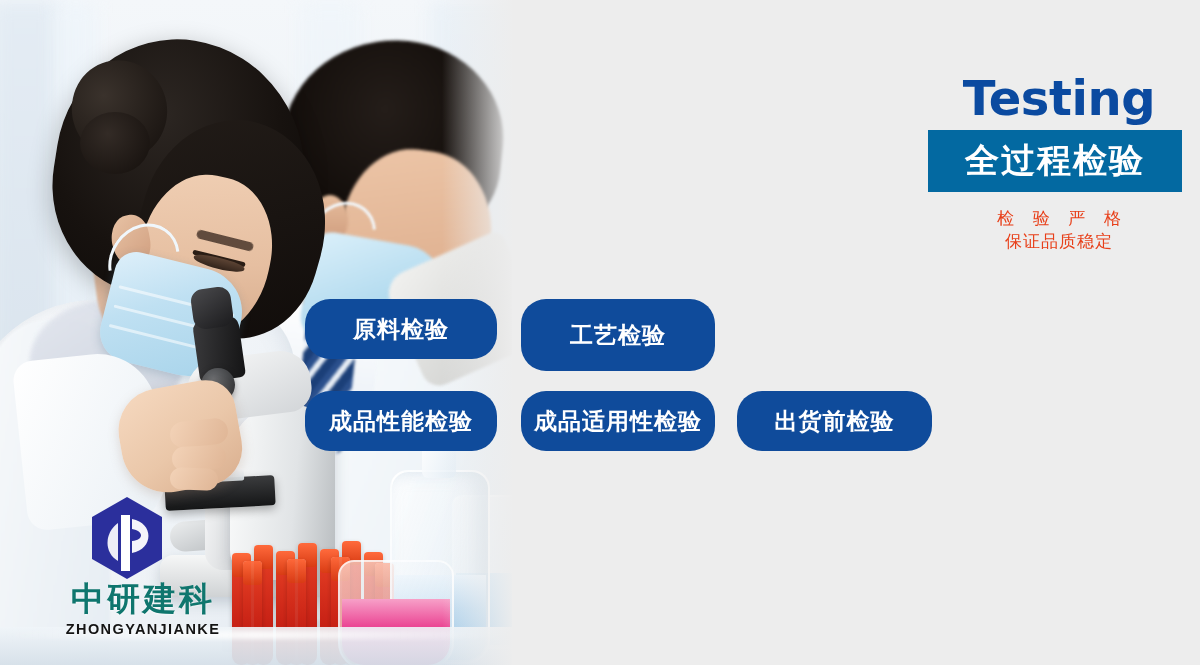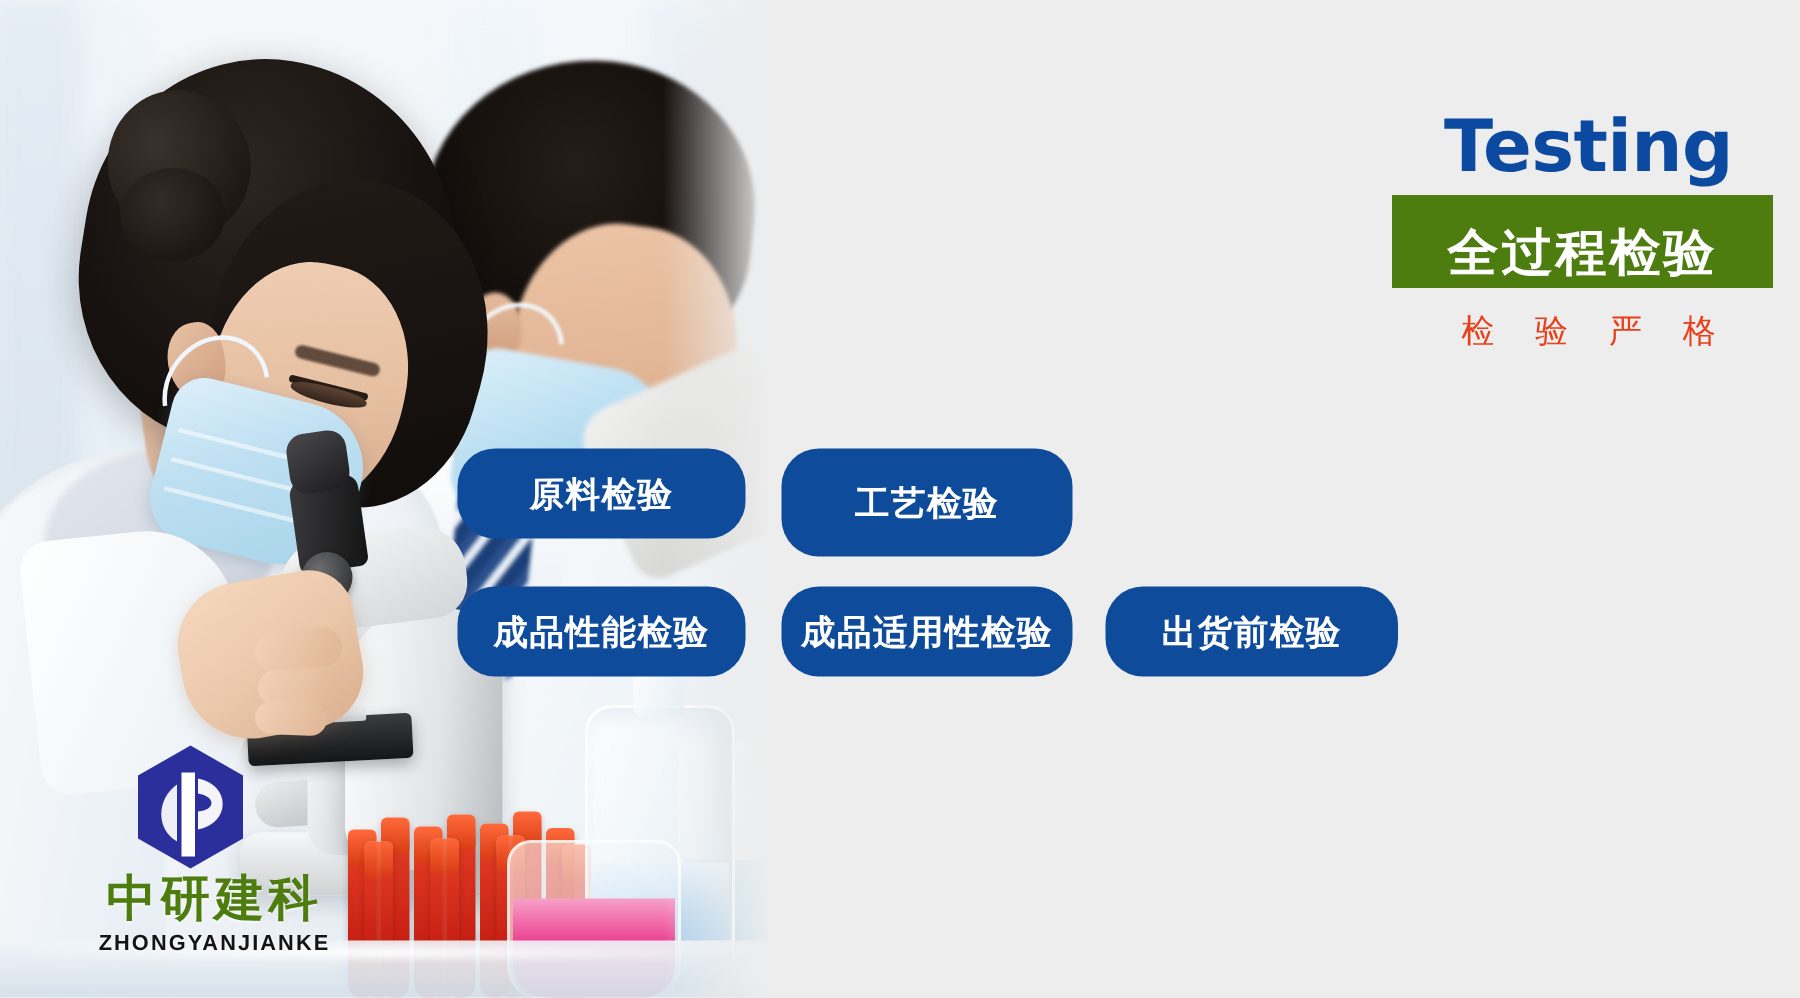--- a/index.html
+++ b/index.html
@@ -310,51 +310,51 @@
   .photo-fade{
     position:absolute;right:0;top:0;width:70px;height:100%;
     background:linear-gradient(90deg,rgba(237,237,237,0),rgba(237,237,237,.95));
   }
 
   
   .logo{position:absolute;left:58px;top:495px;width:170px;height:145px;z-index:40;}
   .logo-mark{position:absolute;left:30px;top:0;width:78px;height:86px;}
   .logo-cn{
     position:absolute;left:0;top:86px;width:170px;
-    text-align:center;color:#4d7c0f;
+    text-align:center;color:#0f766e;
     font-family:"DejaVu Sans","Liberation Sans",sans-serif;
     font-weight:700;font-size:33px;letter-spacing:3px;line-height:1.12;
     text-shadow:0 1px 2px rgba(255,255,255,.7);
   }
   .logo-en{
     position:absolute;left:0;top:126px;width:170px;text-align:center;
     color:#141414;font-size:14.5px;font-weight:700;letter-spacing:1.4px;
     font-family:"Liberation Sans",sans-serif;
     text-shadow:0 1px 2px rgba(255,255,255,.7);
   }
 
   
   .testing{
     position:absolute;left:928px;top:74px;width:262px;
     color:#0b4aa0;font-weight:700;font-size:48px;letter-spacing:-.4px;
     text-align:center;line-height:1;
     font-family:"DejaVu Sans","Liberation Sans",sans-serif;
   }
   .title-bar{
     position:absolute;left:928px;top:130px;width:254px;height:62px;
-    background:#4d7c0f;display:flex;align-items:flex-end;justify-content:center;
+    background:#0369a1;display:flex;align-items:center;justify-content:center;
   }
   .title-bar span{
     color:#ffffff;font-weight:700;font-size:34px;letter-spacing:2px;
     font-family:"DejaVu Sans","Liberation Sans",sans-serif;
   }
   .slogan{
     position:absolute;left:928px;top:208px;width:262px;text-align:center;
-    color:#e8401a;font-size:22px;font-weight:500;line-height:1.35;
-    font-family:Liberation Mono, monospace;
+    color:#e8401a;font-size:17px;font-weight:500;line-height:1.35;
+    font-family:Liberation Sans, sans-serif;
   }
   .slogan .l1{letter-spacing:7px;padding-left:7px;display:block;}
   .slogan .l2{letter-spacing:1px;display:block;}
 
   
   .tag{
     position:absolute;background:#0f4b9b;display:flex;align-items:center;justify-content:center;
     color:#fff;font-weight:700;font-size:23px;letter-spacing:1px;
     font-family:"DejaVu Sans","Liberation Sans",sans-serif;
     z-index:30;
@@ -503,20 +503,21 @@
   </div>
 
   <div class="testing">Testing</div>
 
   <div class="title-bar">
     <span>全过程检验</span>
   </div>
 
   <div class="slogan">
     <span class="l1">检 验 严 格</span>
+    <span class="l2">保证品质稳定</span>
   </div>
 
   <div class="tag t1">原料检验</div>
   <div class="tag t2">工艺检验</div>
   <div class="tag t4">成品性能检验</div>
   <div class="tag t5">成品适用性检验</div>
   <div class="tag t6">出货前检验</div>
 
 </div>
 

